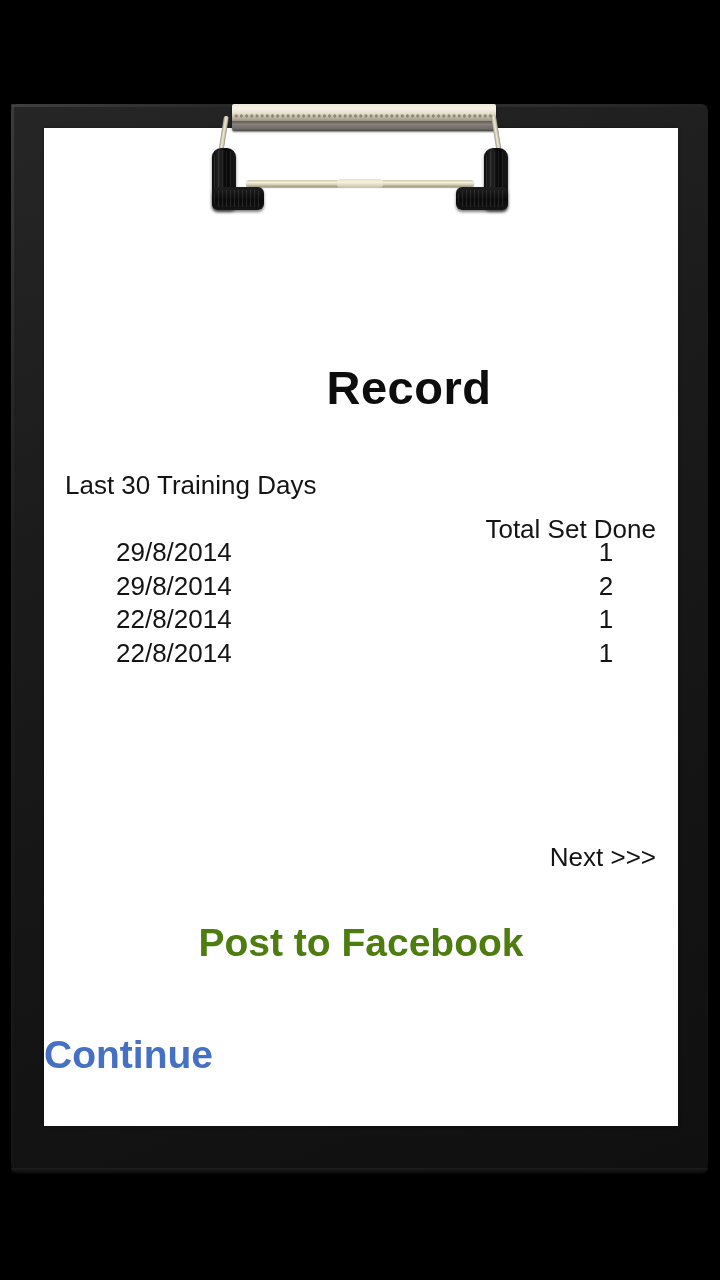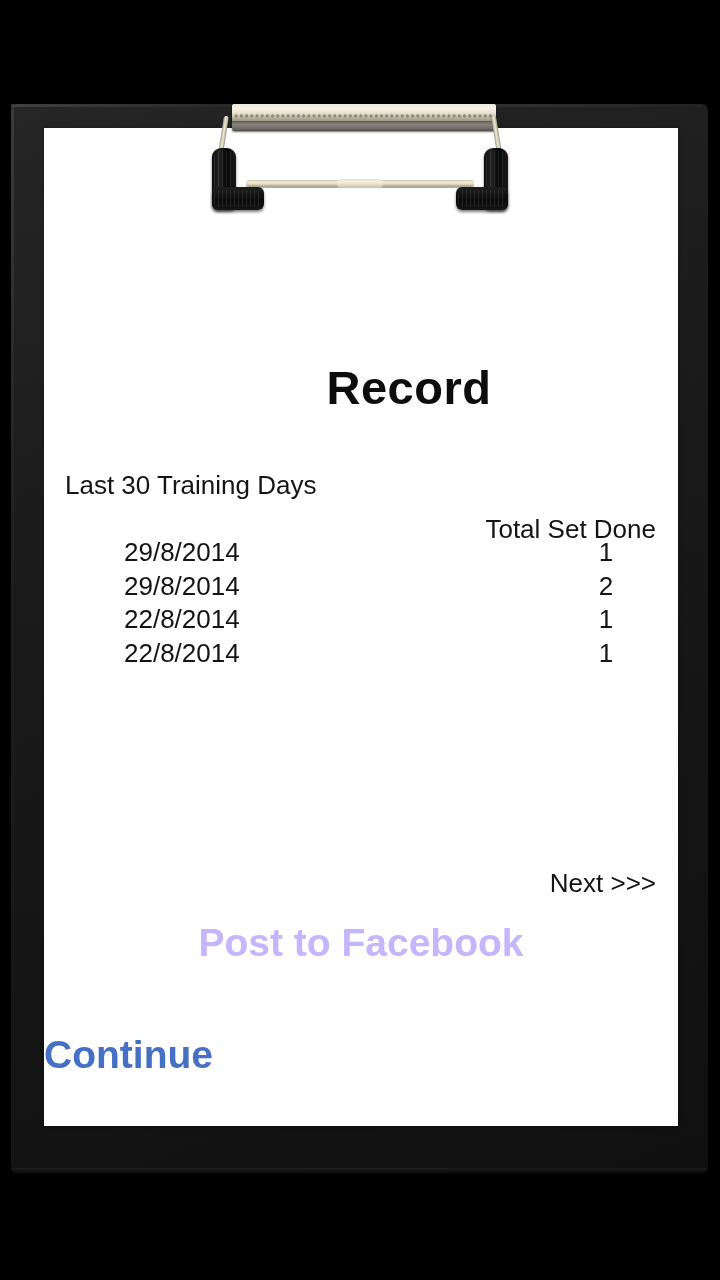--- a/index.html
+++ b/index.html
@@ -242,21 +242,21 @@
     left: 0;
     top: 409px;
     width: 100%;
   }
   .row {
     position: relative;
     height: 33.5px;
   }
   .row .date {
     position: absolute;
-    left: 80px;
+    left: 72px;
     top: 0;
     font-size: 26px;
     color: #141414;
   }
   .row .count {
     position: absolute;
     left: 0;
     right: 0;
     top: 0;
     text-align: center;
@@ -264,36 +264,36 @@
     color: #141414;
   }
   .row .count span {
     position: relative;
     left: 245px;
   }
 
   .next-link {
     position: absolute;
     right: 22px;
-    top: 740px;
+    top: 714px;
     font-size: 26px;
     color: #141414;
     white-space: nowrap;
     cursor: pointer;
   }
 
   .fb-link {
     position: absolute;
     left: 0;
     top: 793px;
     width: 100%;
     text-align: center;
     font-size: 39px;
     font-weight: bold;
-    color: #c4b5fd;
+    color: #4d7c0f;
     cursor: pointer;
   }
 
   .continue-link {
     position: absolute;
     left: 0;
     top: 905px;
     width: 100%;
     text-align: left;
     font-size: 39px;

